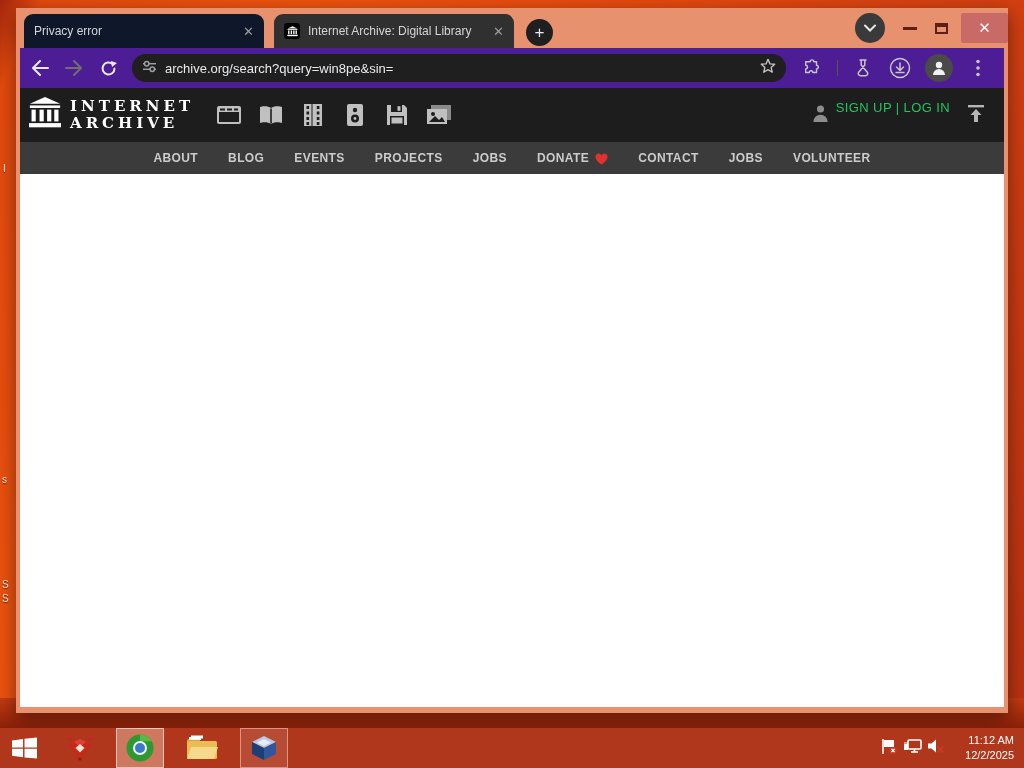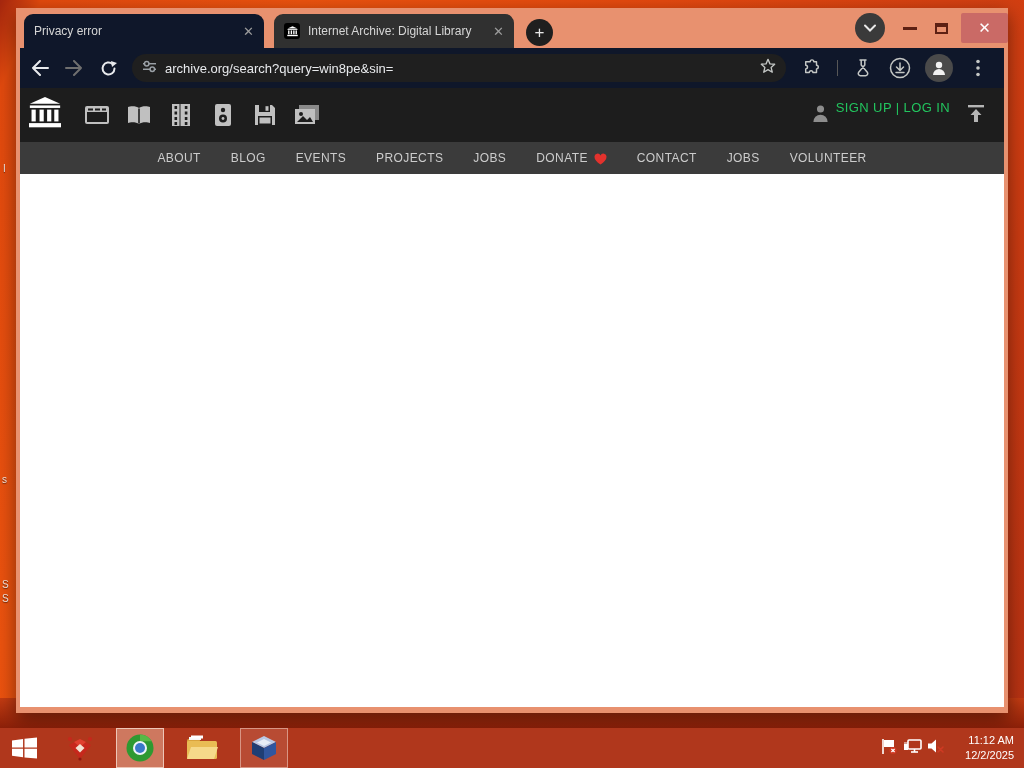--- a/index.html
+++ b/index.html
@@ -36,21 +36,21 @@
 
   .win-controls { position:absolute; right:0; top:0; height:40px; display:flex; align-items:center; }
   .tabsearch { width:30px; height:30px; border-radius:50%; background:#3a3a3a;
     display:flex; align-items:center; justify-content:center; margin-right:18px; }
   .btn-min { width:14px; height:3px; background:#5d2013; margin-right:18px; }
   .btn-max { width:13px; height:11px; border:2px solid #5d2013; border-top-width:4px; margin-right:13px; }
   .btn-close { width:47px; height:30px; background:#ca6a66; color:#fff; font-size:15px;
     display:flex; align-items:center; justify-content:center; margin-right:-4px; border-radius:2px; }
 
   
-  .toolbar { height:40px; background:#0f172a; display:flex; align-items:center; padding:0 8px; }
+  .toolbar { height:40px; background:#4c1d95; display:flex; align-items:center; padding:0 8px; }
   .tb-icon { width:24px; height:24px; display:flex; align-items:center; justify-content:center; flex:0 0 auto; }
   .omnibox { width:654px; height:28px; margin-left:12px; background:#1f1f1f; border-radius:14px;
     display:flex; align-items:center; padding:0 10px; gap:8px; }
   .url-text { flex:1; color:#e8eaed; font-size:13px; white-space:nowrap; overflow:hidden; }
   .tb-right { display:flex; align-items:center; gap:13px; margin-left:14px; }
   .tb-sep { width:1px; height:16px; background:#575757; }
   .avatar-circle { width:28px; height:28px; border-radius:50%; background:#4a4a4a;
     display:flex; align-items:center; justify-content:center; }
 
   
@@ -63,21 +63,21 @@
   .ia-spacer { flex:1; }
   .ia-auth { color:#22c55e; font-size:13px; letter-spacing:.4px; margin:0 16px 16px 6px; white-space:nowrap; }
   .ia-search { width:133px; height:26px; background:#fff; border-radius:5px; display:flex;
     align-items:center; padding:0 6px; gap:4px; margin-left:20px; }
   .ia-search input { border:none; outline:none; width:96px; font-size:13px; color:#333;
     font-family:"Liberation Sans",sans-serif; }
   .ia-search input::placeholder { color:#9a9a9a; }
 
   .ia-nav { height:32px; background:#3b3b3b; display:flex; align-items:center; justify-content:center;
     gap:30px; font-size:12px; color:#ccc; letter-spacing:.4px; }
-  .ia-nav .nav-item { display:flex; align-items:flex-end; gap:6px; white-space:nowrap; }
+  .ia-nav .nav-item { display:flex; align-items:flex-end; gap:6px; white-space:nowrap;font-weight:bold; }
   .ia-content { flex:1; background:#fff; }
 
   
   .taskbar { position:absolute; left:0; bottom:0; width:1024px; height:40px; background:#b0371c;
     display:flex; align-items:center; }
   .tb-slot { width:48px; height:40px; display:flex; align-items:center; justify-content:center; flex:0 0 auto; }
   .slot-active { background:rgba(255,225,205,.38); border:1px solid rgba(255,240,230,.65); }
   .slot-open   { background:rgba(255,255,255,.10); border:1px solid rgba(255,240,230,.45); }
   .tray { display:flex; align-items:center; gap:5px; margin-right:10px; }
   .clock { text-align:right; color:#fff; font-size:11px; line-height:1.4; margin-left:6px; width:58px; }
@@ -206,20 +206,24 @@
           <svg width="34" height="32" viewBox="0 0 40 38" fill="#fff">
             <polygon points="20,0 38,8 2,8"></polygon>
               <rect x="2" y="10" width="36" height="3"></rect>
             <rect x="4" y="15" width="5" height="14"></rect>
               <rect x="13.5" y="15" width="5" height="14"></rect>
             <rect x="22.5" y="15" width="5" height="14"></rect>
               <rect x="31" y="15" width="5" height="14"></rect>
             <rect x="1" y="31" width="38" height="5"></rect>
           </svg>
         </span>
+        <div class="ia-wordmark">
+          <div>INTERNET</div>
+          <div>ARCHIVE</div>
+        </div>
 
         <div class="media-icons">
           <span class="tb-icon">
             <svg width="26" height="22" viewBox="0 0 26 22">
                 <rect x="1" y="2" width="24" height="18" rx="2" fill="#c0c0c0"></rect>
                 <rect x="3" y="8" width="20" height="10" fill="#1d1d1d"></rect>
                 <rect x="4" y="4.5" width="5" height="2" fill="#1d1d1d"></rect>
                 <rect x="11" y="4.5" width="5" height="2" fill="#1d1d1d"></rect>
                 <rect x="18" y="4.5" width="4" height="2" fill="#1d1d1d"></rect>
               </svg>

